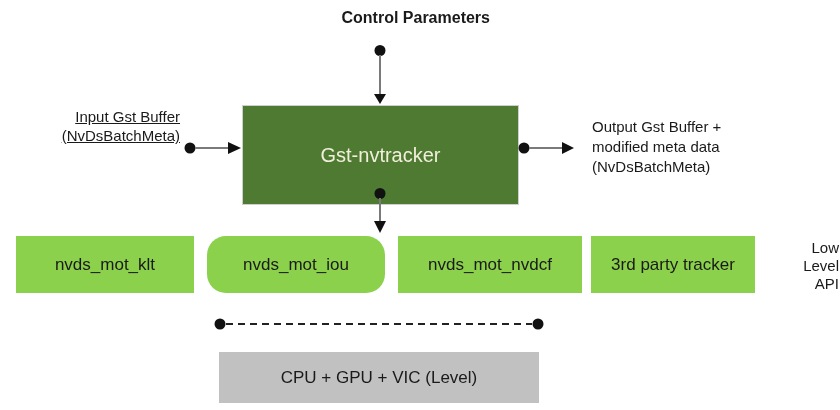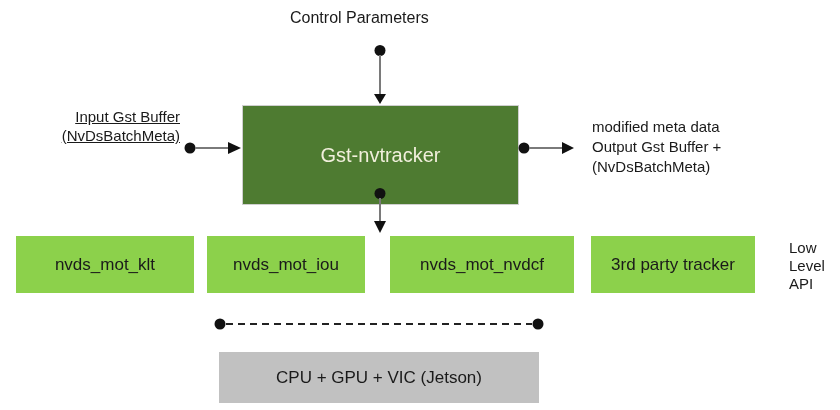--- a/index.html
+++ b/index.html
@@ -16,26 +16,28 @@
     overflow: hidden;
     color: var(--text, #1a1a1a);
   }
   .abs { position: absolute; }
 
   .lbl {
     font-size: 15px;
     line-height: 19px;
     color: var(--text, #1a1a1a);
     white-space: nowrap;
+    text-align: right;
   }
 
   .control-label {
     left: 290px; top: 8px; width: 200px;
-    text-align: left;
+    text-align: right;
     font-size: 16px;
+    font-weight: bold;
   }
 
   .input-label {
     left: 18px; top: 107px; width: 162px;
     text-align: right;
     text-decoration: underline;
   }
   .output-label {
     left: 592px; top: 117px; width: 230px;
     text-align: left;
@@ -54,22 +56,22 @@
 
   .ll-box {
     top: 236px; height: 57px;
     background: var(--light_green, #8cd14b);
     display: flex; align-items: center; justify-content: center;
     font-size: 17px;
     color: var(--text, #1a1a1a);
     margin-left: 14px;
   }
   .ll-box-1 { left: 2px;   width: 178px; }
-  .ll-box-2 { left: 193px; width: 158px; }
-  .ll-box-3 { left: 376px; width: 184px; }
+  .ll-box-2 { left: 193px; width: 178px; border-radius: 19px; }
+  .ll-box-3 { left: 384px; width: 184px; }
   .ll-box-4 { left: 577px; width: 164px; }
 
   .api-label {
     left: 789px; top: 239px; width: 50px;
     font-size: 15px; line-height: 18px;
   }
 
   .hardware-box {
     left: 219px; top: 352px; width: 320px; height: 51px;
     background: var(--gray_box, #c1c1c1);
@@ -115,22 +117,22 @@
     <span>Gst-nvtracker</span>
   </div>
 
   <svg class="abs" style="left:517px; top:139px;" width="60" height="18">
     <circle class="ink" cx="7" cy="9" r="5.5"></circle>
     <line class="line-stroke" x1="12" y1="9" x2="45" y2="9"></line>
     <polygon class="ink" points="45,3 45,15 57,9"></polygon>
   </svg>
 
   <div class="abs lbl output-label">
+    <div>Output Gst Buffer +</div>
     <div>modified meta data</div>
-    <div>Output Gst Buffer +</div>
     <div>(NvDsBatchMeta)</div>
   </div>
 
   <svg class="abs" style="left:369px; top:187px;" width="22" height="48">
     <circle class="ink" cx="11" cy="6.5" r="5.5"></circle>
     <line class="line-stroke" x1="11" y1="11" x2="11" y2="36"></line>
     <polygon class="ink" points="5,34 17,34 11,46"></polygon>
   </svg>
 
   <div class="abs ll-box ll-box-1">
@@ -152,18 +154,18 @@
     <div>API</div>
   </div>
 
   <svg class="abs" style="left:212px; top:317px;" width="334" height="14">
     <circle class="ink" cx="8" cy="7" r="5.5"></circle>
     <line class="dash-stroke" x1="14" y1="7" x2="320" y2="7" stroke-dasharray="7 5"></line>
     <circle class="ink" cx="326" cy="7" r="5.5"></circle>
   </svg>
 
   <div class="abs hardware-box">
-    <span>CPU + GPU + VIC (Jetson)</span>
+    <span>CPU + GPU + VIC (Level)</span>
   </div>
 
   <div class="abs lbl hardware-label">Hardware</div>
 
 </div>
 
 </body></html>

